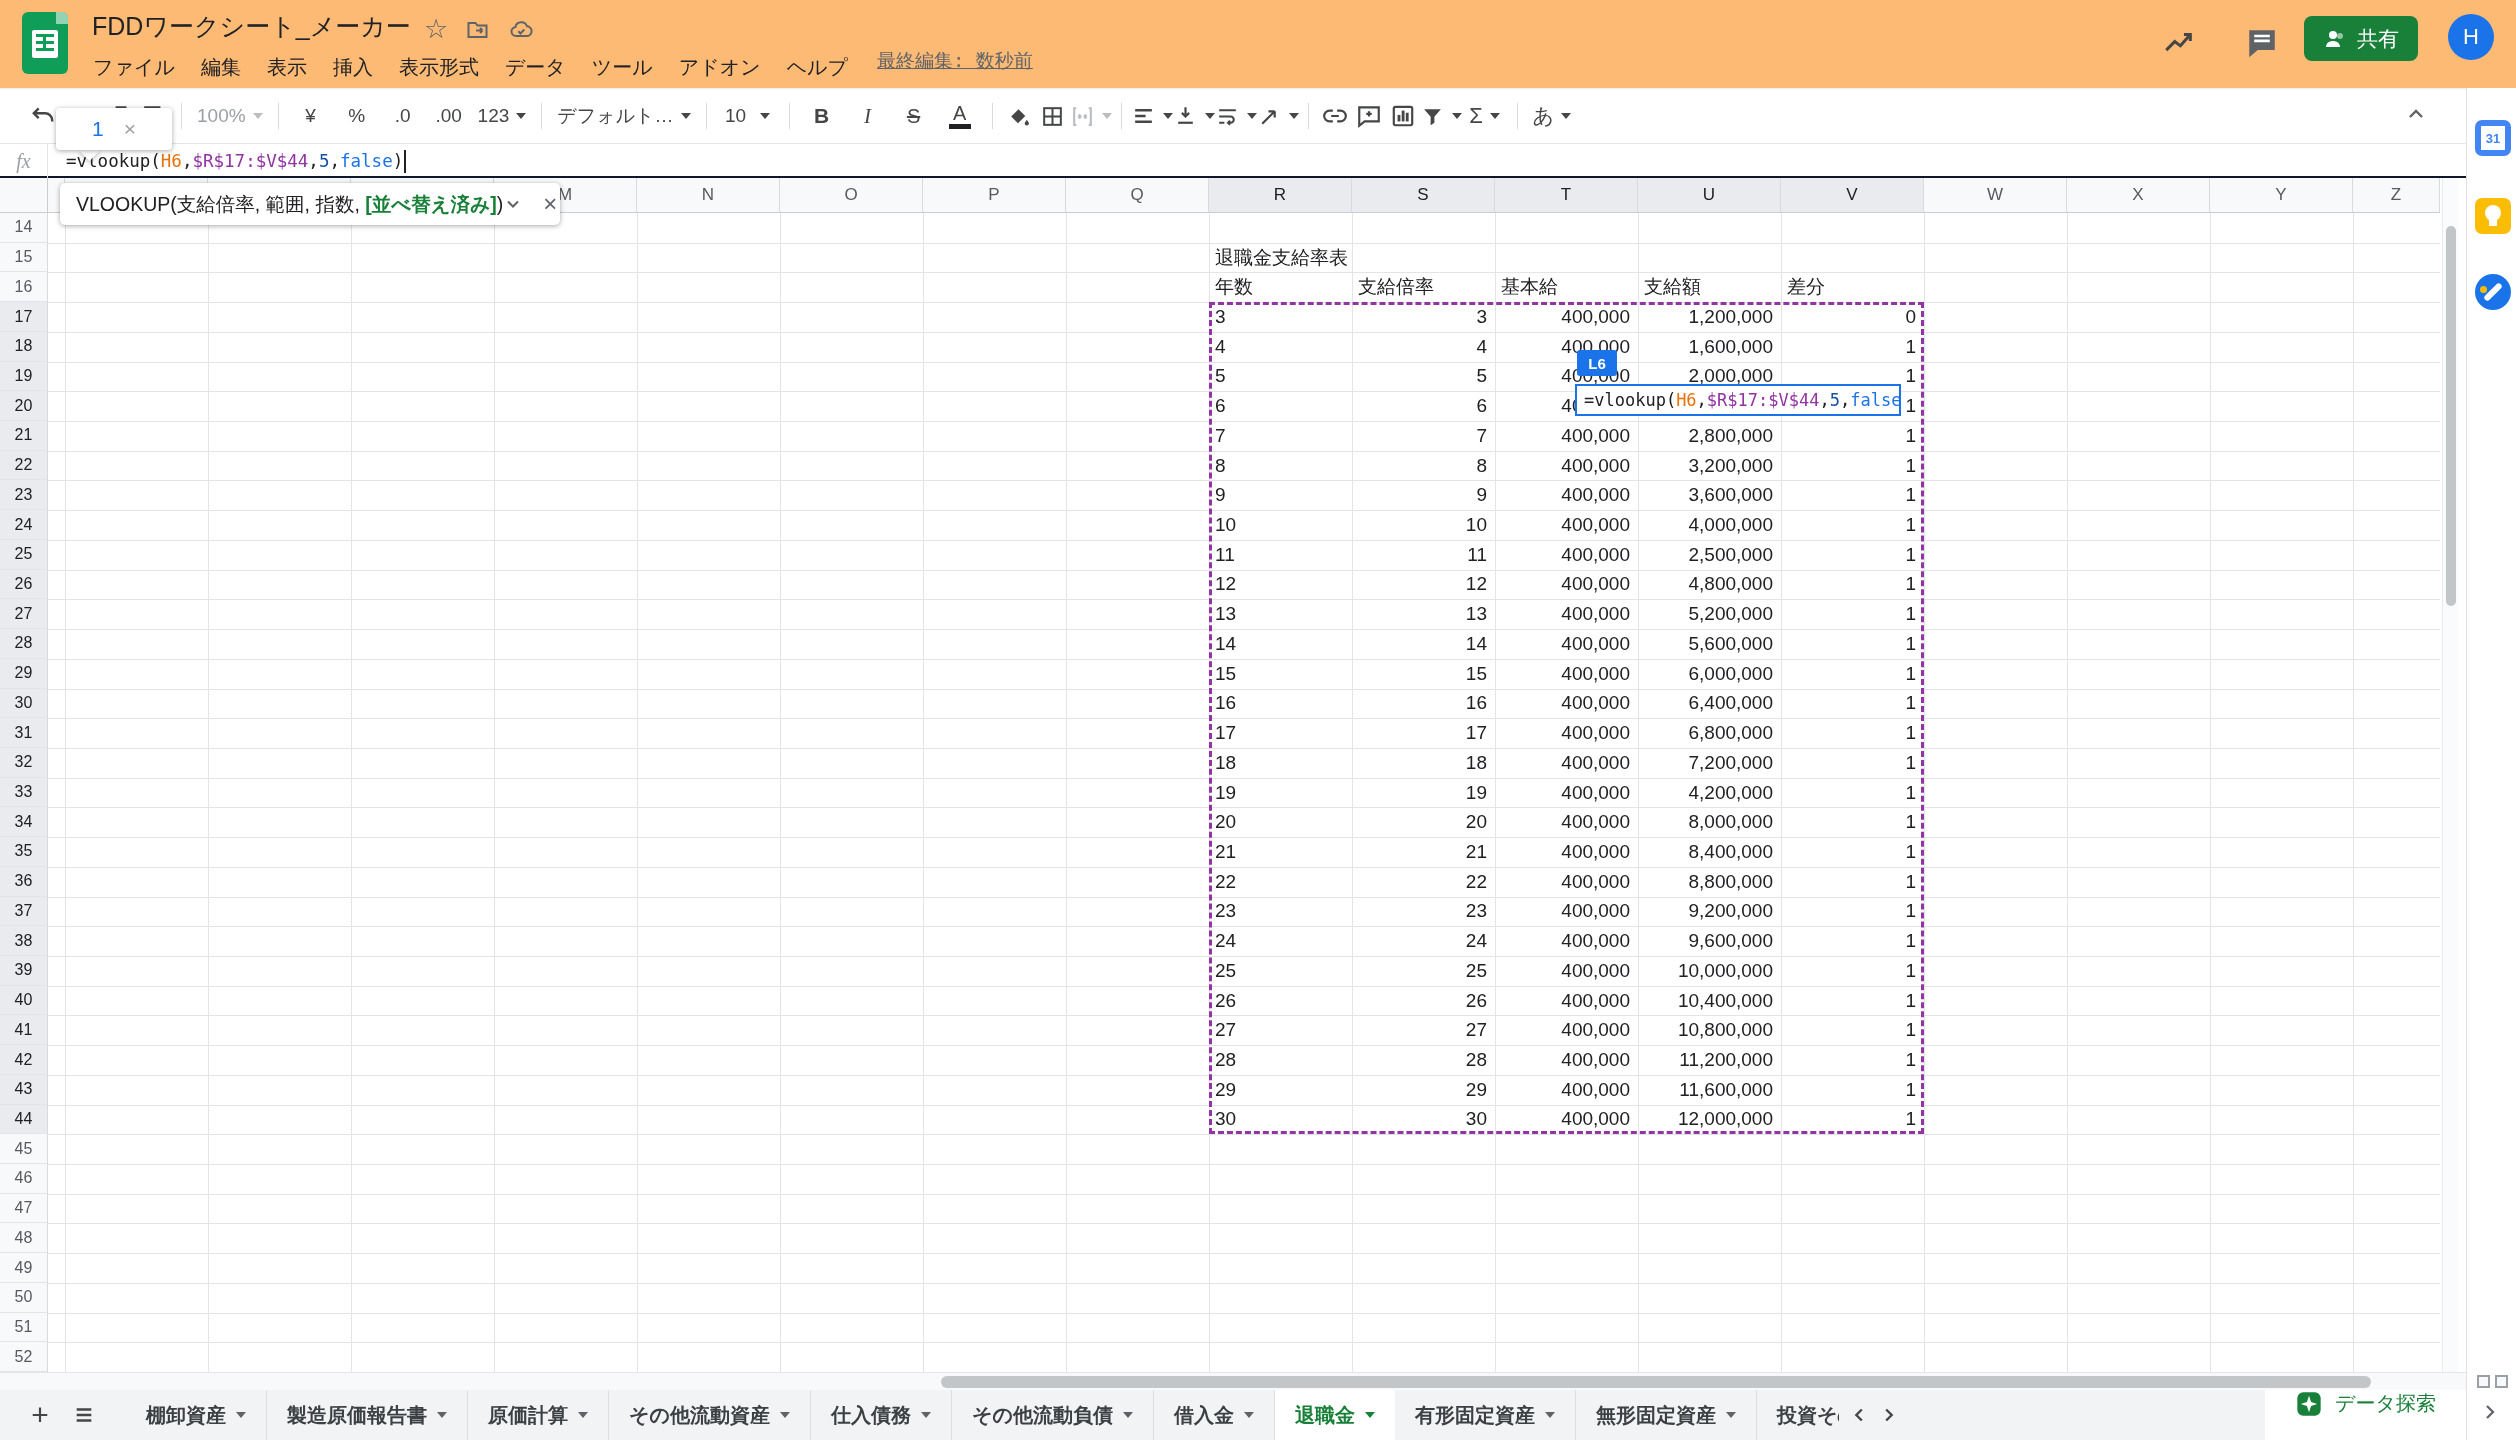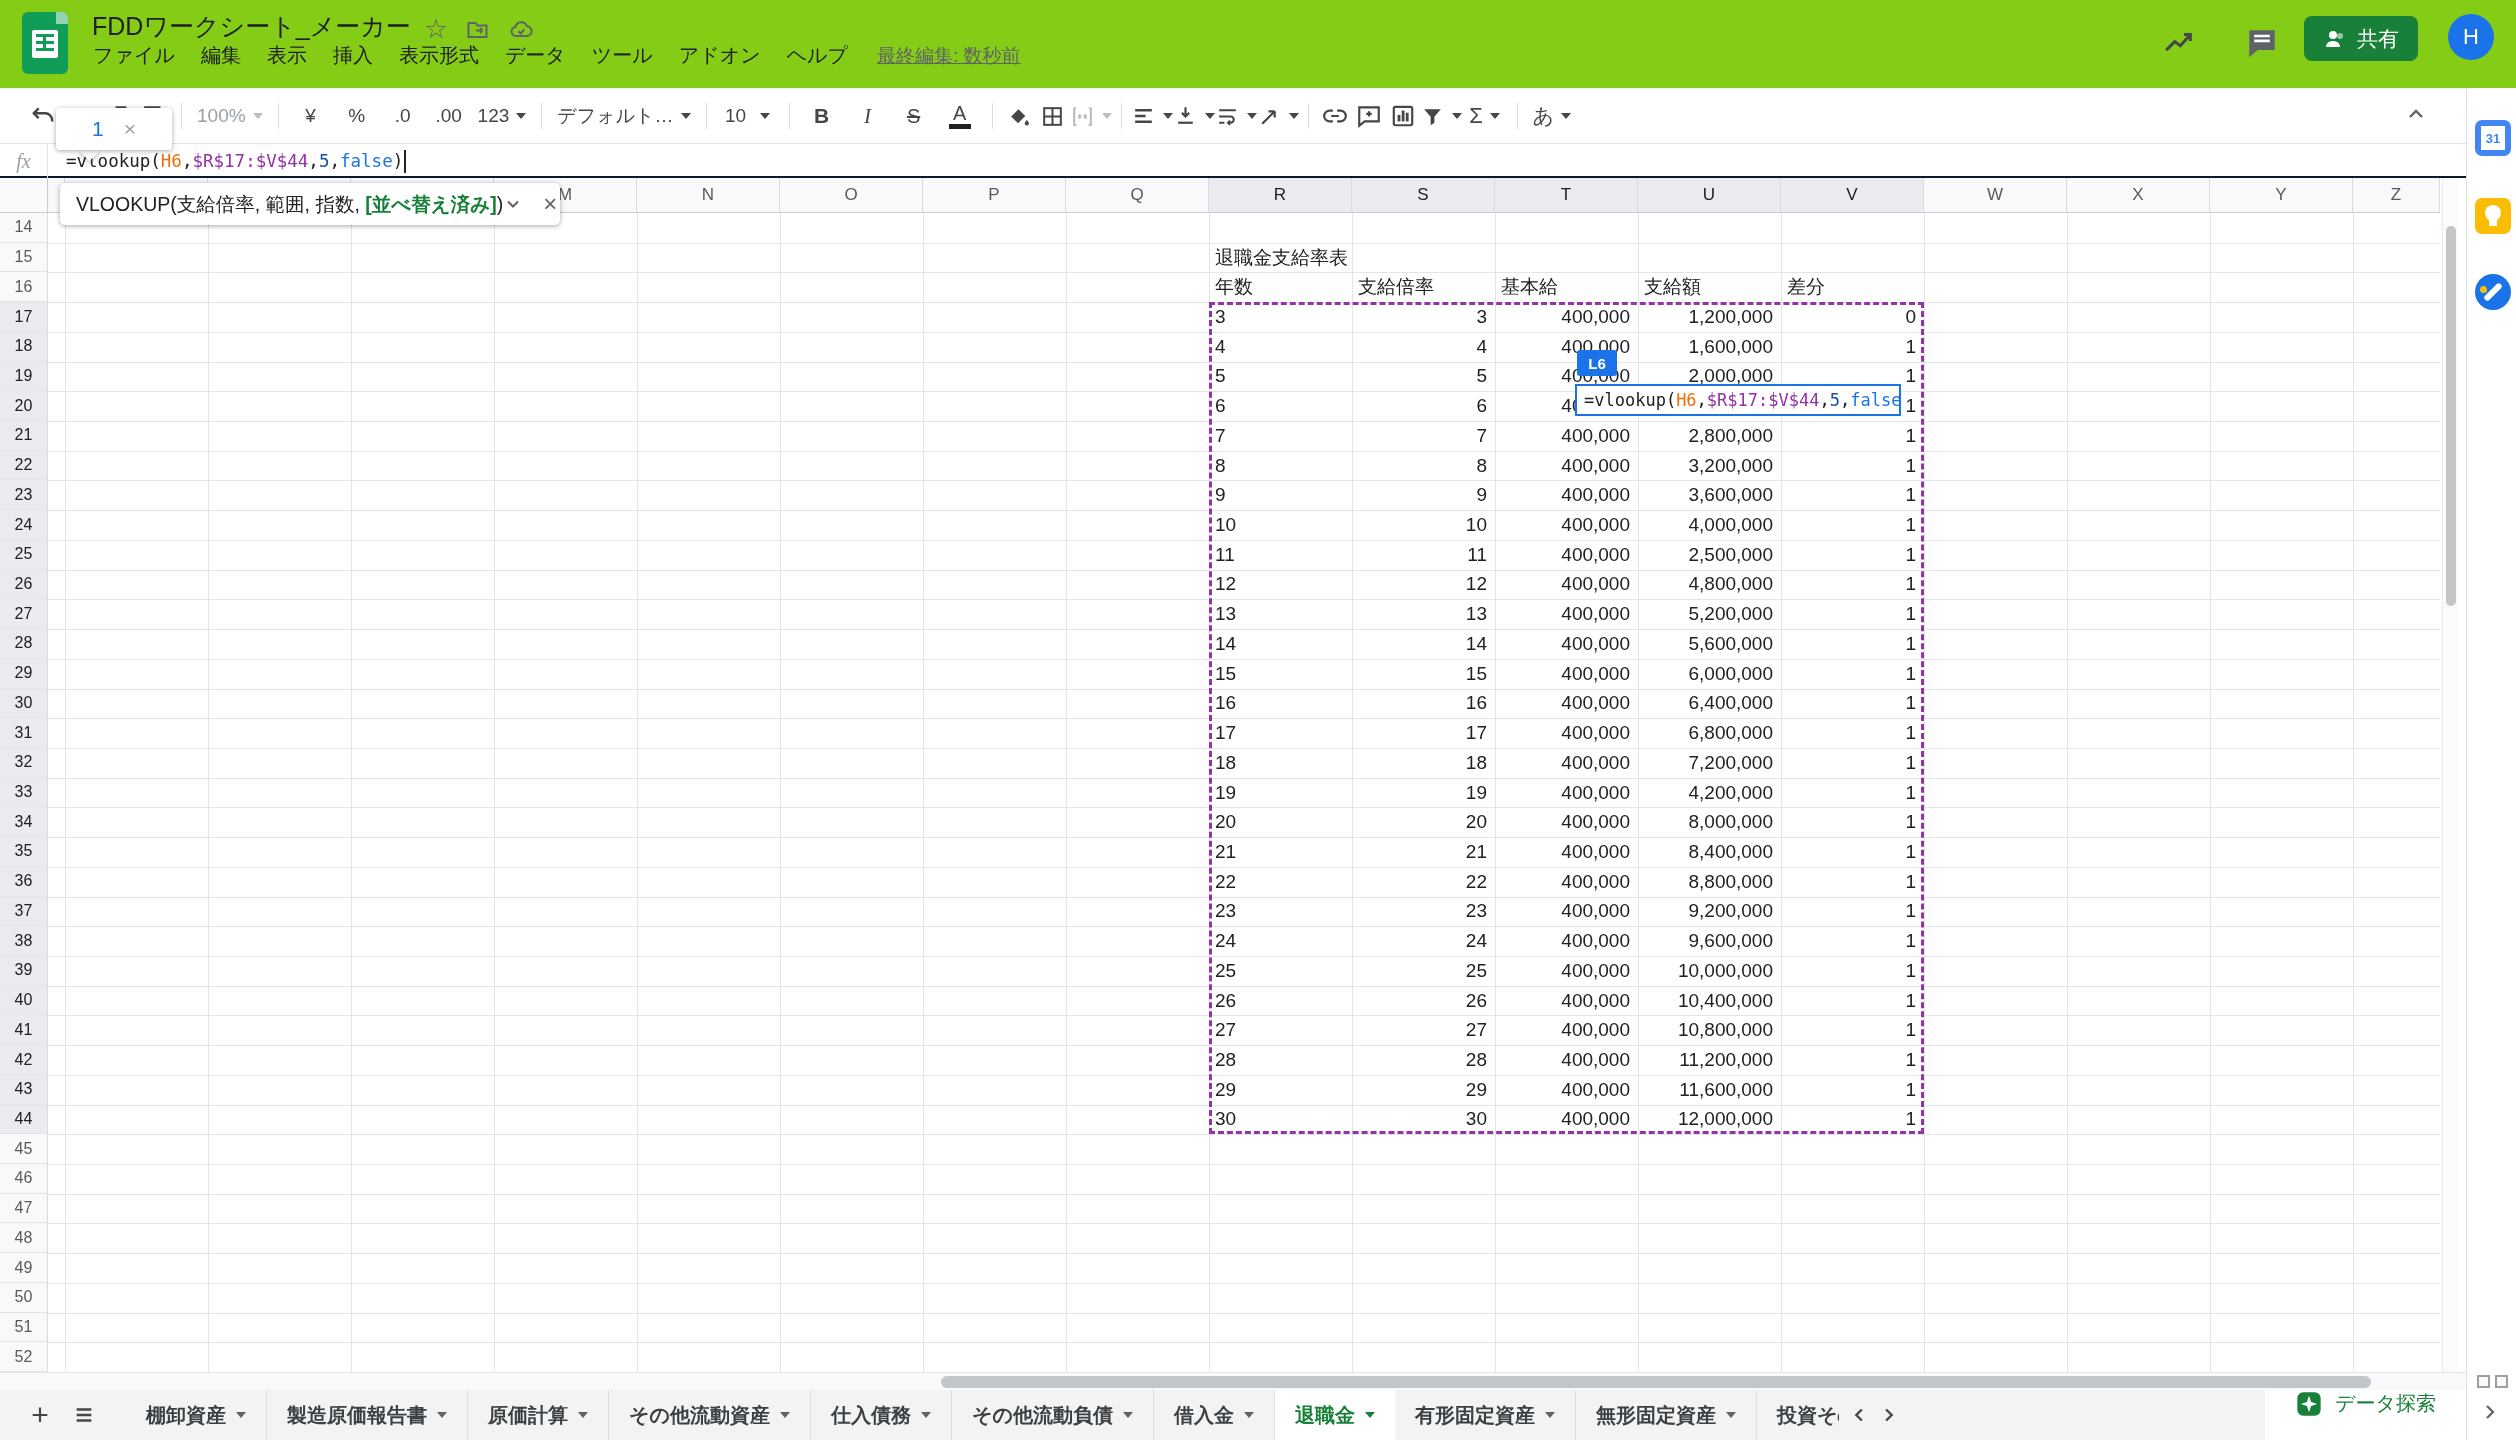--- a/index.html
+++ b/index.html
@@ -1,28 +1,28 @@
 <!DOCTYPE html>
 <html><head>
 <meta charset="utf-8">
 <style>
   html,body{margin:0;padding:0;background:#fff;}
   body{width:2516px;height:1440px;overflow:hidden;font-family:"Liberation Sans","DejaVu Sans",sans-serif;color:#202124;}
   #app{position:relative;width:2516px;height:1440px;background:#fff;}
   svg{display:block;}
 
   
-  #appbar{position:absolute;left:0;top:0;width:2516px;height:88px;background:#84cc16;}
+  #appbar{position:absolute;left:0;top:0;width:2516px;height:88px;background:#fdba74;}
   #logo{position:absolute;left:22px;top:12px;width:46px;height:62px;background:#0f9d58;border-radius:6px;}
   #logo .pg{position:absolute;left:10px;top:18px;width:26px;height:28px;background:#fff;border-radius:2px;}
   #logo .pg i{position:absolute;background:#0f9d58;}
   #logo .fold{position:absolute;right:0;top:0;width:12px;height:12px;background:#fff;opacity:.55;border-radius:0 6px 0 0;}
   #doc-title{position:absolute;left:92px;top:10px;font-size:25px;color:#202124;white-space:nowrap;}
   #title-icons{position:absolute;left:424px;top:16px;display:flex;align-items:center;gap:16px;color:#5f6368;}
-  #menubar{position:absolute;left:80px;top:36px;display:flex;align-items:center;}
+  #menubar{position:absolute;left:80px;top:48px;display:flex;align-items:flex-start;font-family:Liberation Mono, monospace;}
   .menu-item{font-size:20px;color:#202124;padding:6px 13px;border-radius:4px;white-space:nowrap;}
   #last-edit{font-size:19px;color:#5f6368;text-decoration:underline;margin-left:16px;white-space:nowrap;}
   #share-btn{position:absolute;left:2304px;top:16px;width:114px;height:45px;background:#188038;border-radius:8px;display:flex;align-items:center;justify-content:center;gap:10px;color:#fff;font-size:21px;}
   #avatar{position:absolute;left:2448px;top:14px;width:46px;height:46px;border-radius:50%;background:#1a73e8;color:#fff;display:flex;align-items:center;justify-content:center;font-size:22px;}
   .bar-ic{position:absolute;top:26px;}
 
   
   #toolbar{position:absolute;left:0;top:88px;width:2466px;height:55px;background:#fff;border-top:1px solid #eceef0;display:flex;align-items:center;padding-left:26px;box-sizing:border-box;}
   .tb{display:flex;align-items:center;justify-content:center;height:38px;min-width:34px;border-radius:4px;color:#444746;font-size:19px;white-space:nowrap;}
   .tb.txt{padding:0 6px;}

